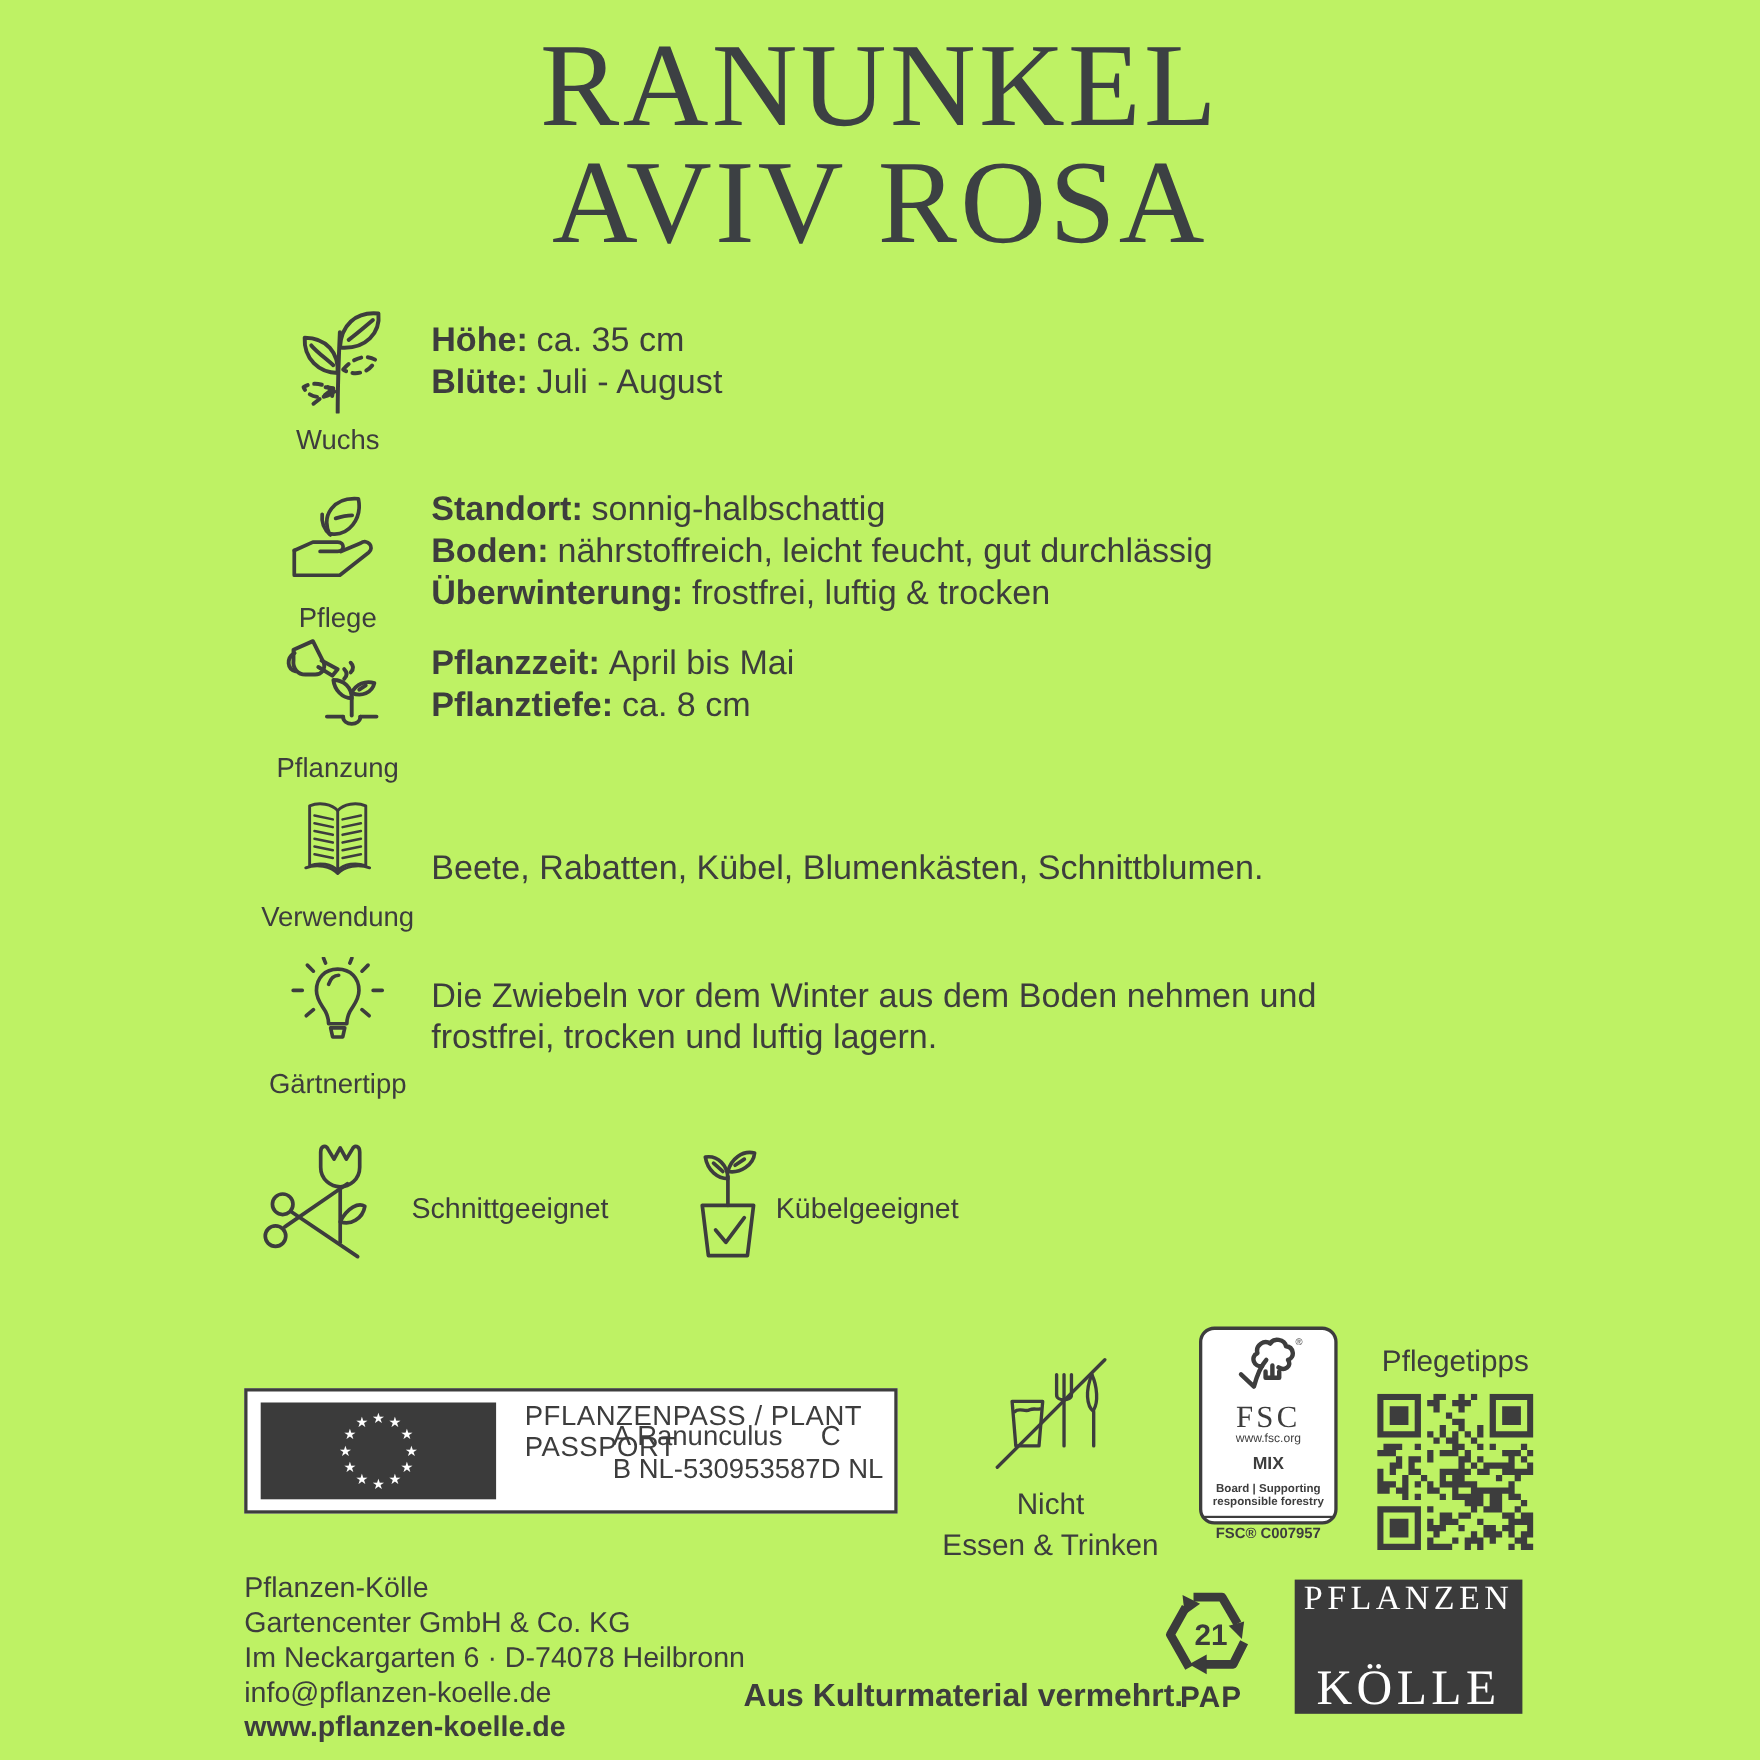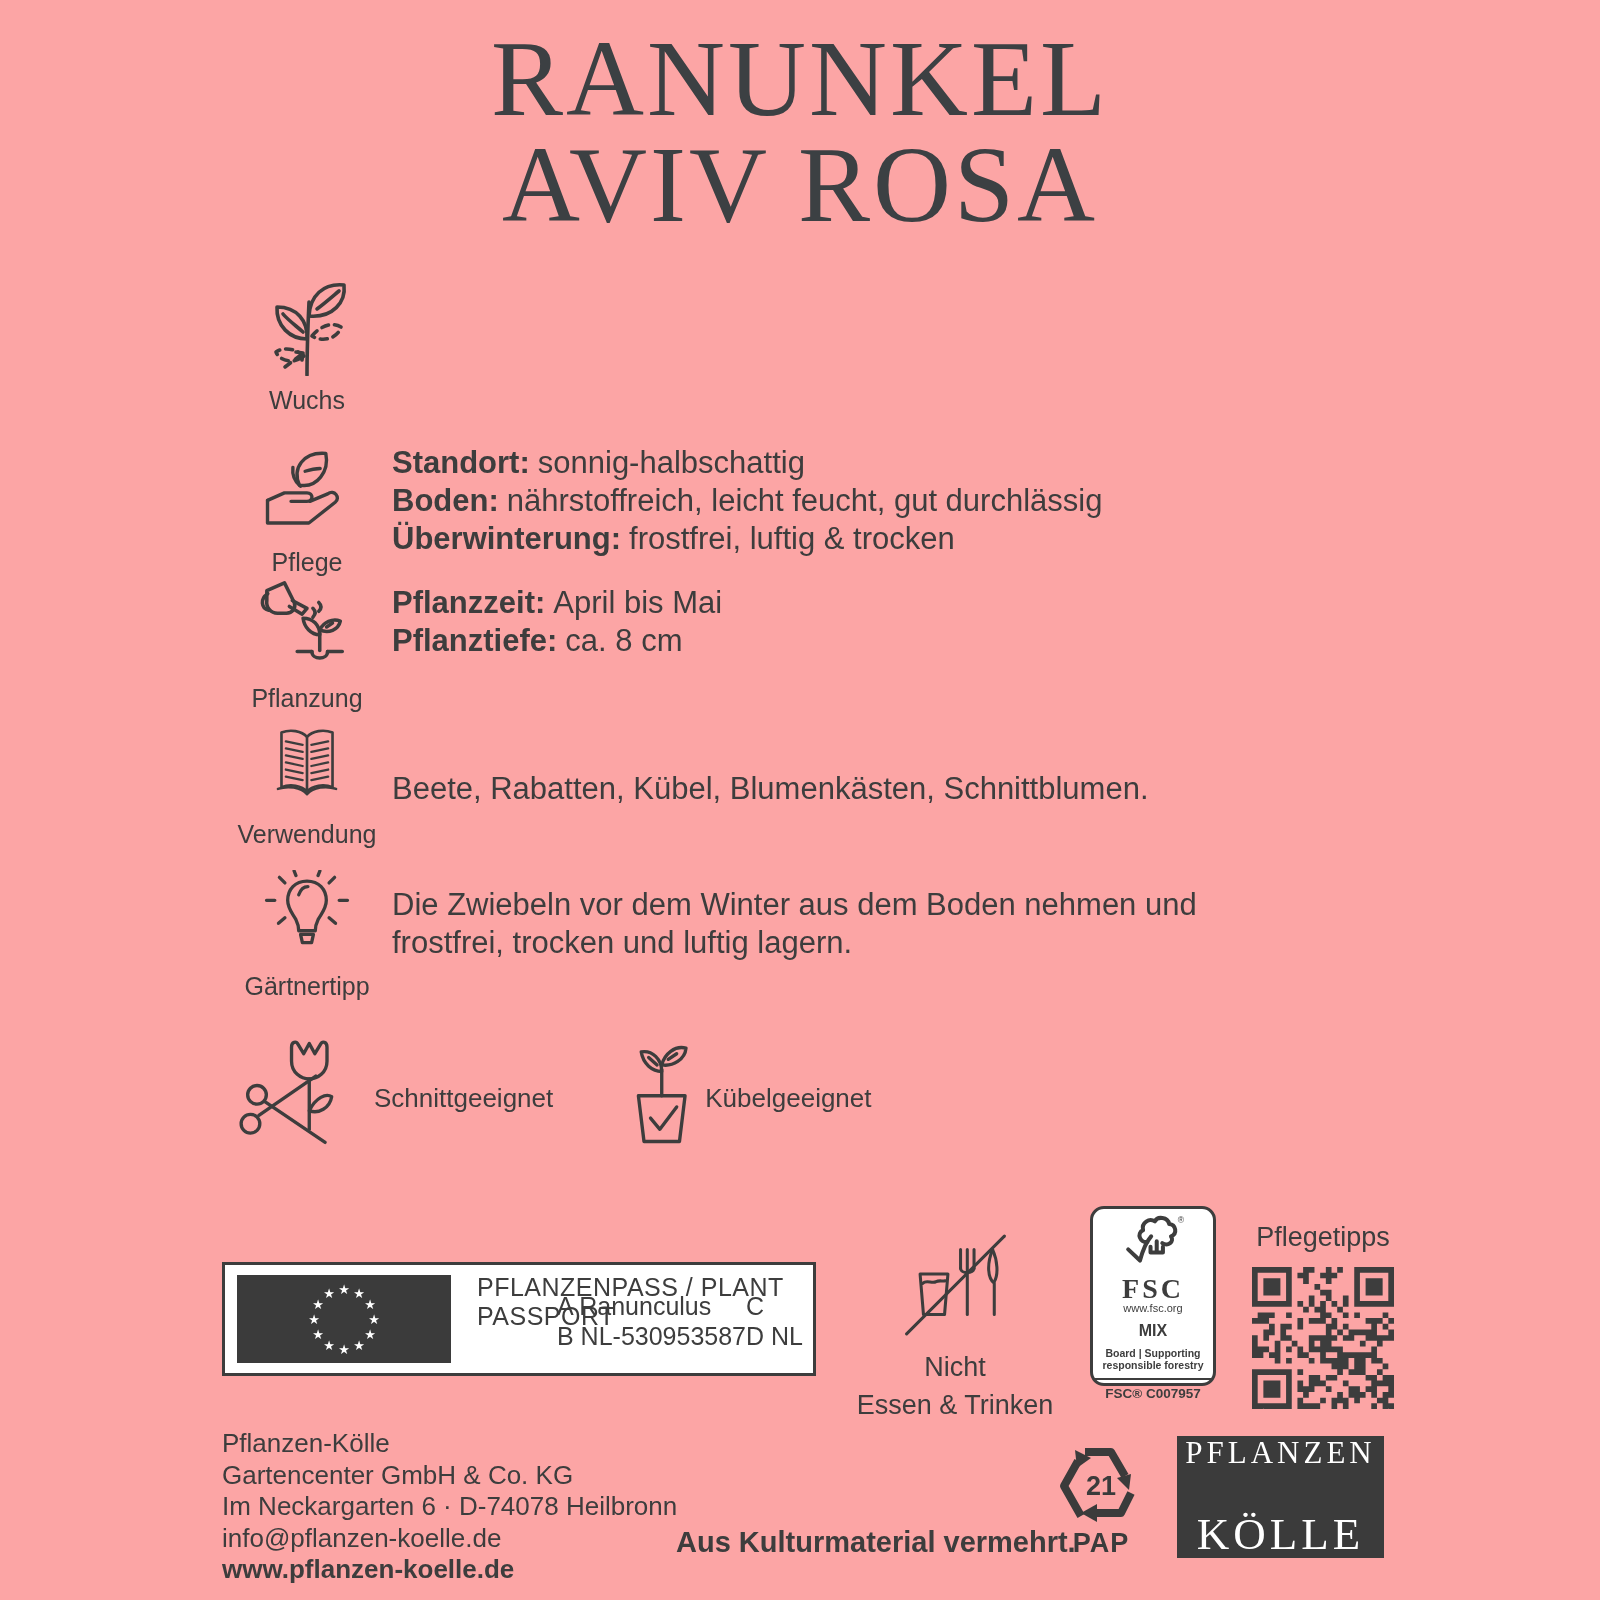--- a/index.html
+++ b/index.html
@@ -1,16 +1,16 @@
 <!DOCTYPE html>
 <html><head>
 <meta charset="utf-8">
 <style>
   html,body{margin:0;padding:0;background:#ffffff;}
-  .page{position:relative;width:1600px;height:1600px;background:#fca5a5;overflow:hidden;
+  .page{position:relative;width:1600px;height:1600px;background:#bef264;overflow:hidden;
         font-family:"Liberation Sans",sans-serif;color:#3d3d3d;}
   
   .title{position:absolute;top:26px;left:0;width:100%;text-align:center;
          font-family:"Liberation Serif",serif;color:#3c4043;font-size:108px;line-height:106px;letter-spacing:3px;}
   .title div{white-space:nowrap;}
   
   .section{position:absolute;left:222px;display:flex;}
   .icon-col{width:170px;flex:none;display:flex;flex-direction:column;align-items:center;}
   .icon-label{font-size:25px;color:#3d3d3d;margin-top:10px;}
   .text-col{font-size:31px;line-height:38px;color:#3d3d3d;width:840px;}
@@ -29,21 +29,21 @@
   .eu-flag{position:absolute;left:12px;top:10px;width:214px;height:88px;background:#3b3b3b;}
   .pp-body{position:absolute;left:252px;top:8px;right:10px;bottom:6px;font-size:25px;color:#3d3d3d;}
   .pp-title{letter-spacing:0.5px;}
   .pp-fields{position:absolute;left:0;right:0;bottom:16px;display:flex;justify-content:flex-end;line-height:30px;}
   
   .notfood{position:absolute;left:855px;top:1226px;width:200px;text-align:center;}
   .notfood .cap{font-size:27px;line-height:30px;margin-top:8px;}
   
   .fsc{position:absolute;left:1090px;top:1206px;width:126px;height:180px;border:3px solid #3d3d3d;border-radius:14px;
        box-sizing:border-box;text-align:center;padding-top:5px;color:#3d3d3d;background:#fff;}
-  .fsc-name{font-family:"Liberation Serif",serif;font-weight:bold;font-size:28px;line-height:26px;letter-spacing:3px;}
+  .fsc-name{font-family:"Liberation Serif",serif;font-weight:normal;font-size:28px;line-height:26px;letter-spacing:3px;}
   .fsc-url{font-size:11px;line-height:13px;}
   .fsc-mix{font-weight:bold;font-size:16px;margin-top:7px;}
   .fsc-desc{font-weight:bold;font-size:10.5px;line-height:12px;margin-top:7px;}
   .fsc-lic{font-weight:bold;font-size:13.5px;border-top:2px solid #3d3d3d;margin-top:7px;padding-top:6px;}
   
   .caretips{position:absolute;left:1243px;top:1222px;width:160px;text-align:center;}
   .caretips .cap{font-size:27px;}
   .caretips svg{margin-top:14px;}
   
   .address{position:absolute;left:222px;top:1428px;font-size:26px;line-height:31.5px;color:#3d3d3d;}
@@ -79,20 +79,24 @@
         <path class="st" d="M52 40 C53 20 66 7 87 9 C89 26 76 42 52 40 Z"></path>
         <path class="st" d="M60 33 C68 27 76 20 82 15"></path>
         <path class="st" d="M50 63 C33 63 19 50 20 31 C40 31 51 45 50 63 Z"></path>
         <path class="st" d="M46 56 C38 49 30 43 26 38"></path>
         <path class="st dash" d="M55 60 C64 49 76 46 84 51 C81 62 66 67 55 60 Z"></path>
         <path class="st dash" d="M47 80 C38 72 26 71 19 76 C23 86 38 88 47 80 Z"></path>
         <path class="st dash" d="M28 91 L45 78"></path>
         <path class="st" d="M39 76 L46 77 L45 84"></path>
       </svg>
       <div class="icon-label">Wuchs</div>
+    </div>
+    <div class="text-col">
+      <div class="row"><span class="lbl">Höhe:</span><span>ca. 35 cm</span></div>
+      <div class="row"><span class="lbl">Blüte:</span><span>Juli - August</span></div>
     </div>
   </div>
 
   <div class="section s-pflege">
     <div class="icon-col">
       <svg class="icon" width="94" height="94" viewBox="0 0 100 100">
         <path class="st" d="M42 44 C34 26 46 8 70 10 C74 30 60 46 44 44 Z"></path>
         <path class="st" d="M43 45 C37 40 34 33 35 25"></path>
         <path class="st" d="M48 29 C54 27 60 26 64 26"></path>
         <path class="st" d="M8 60 L26 52 H50 C57 52 57 61 50 61 H33"></path>

